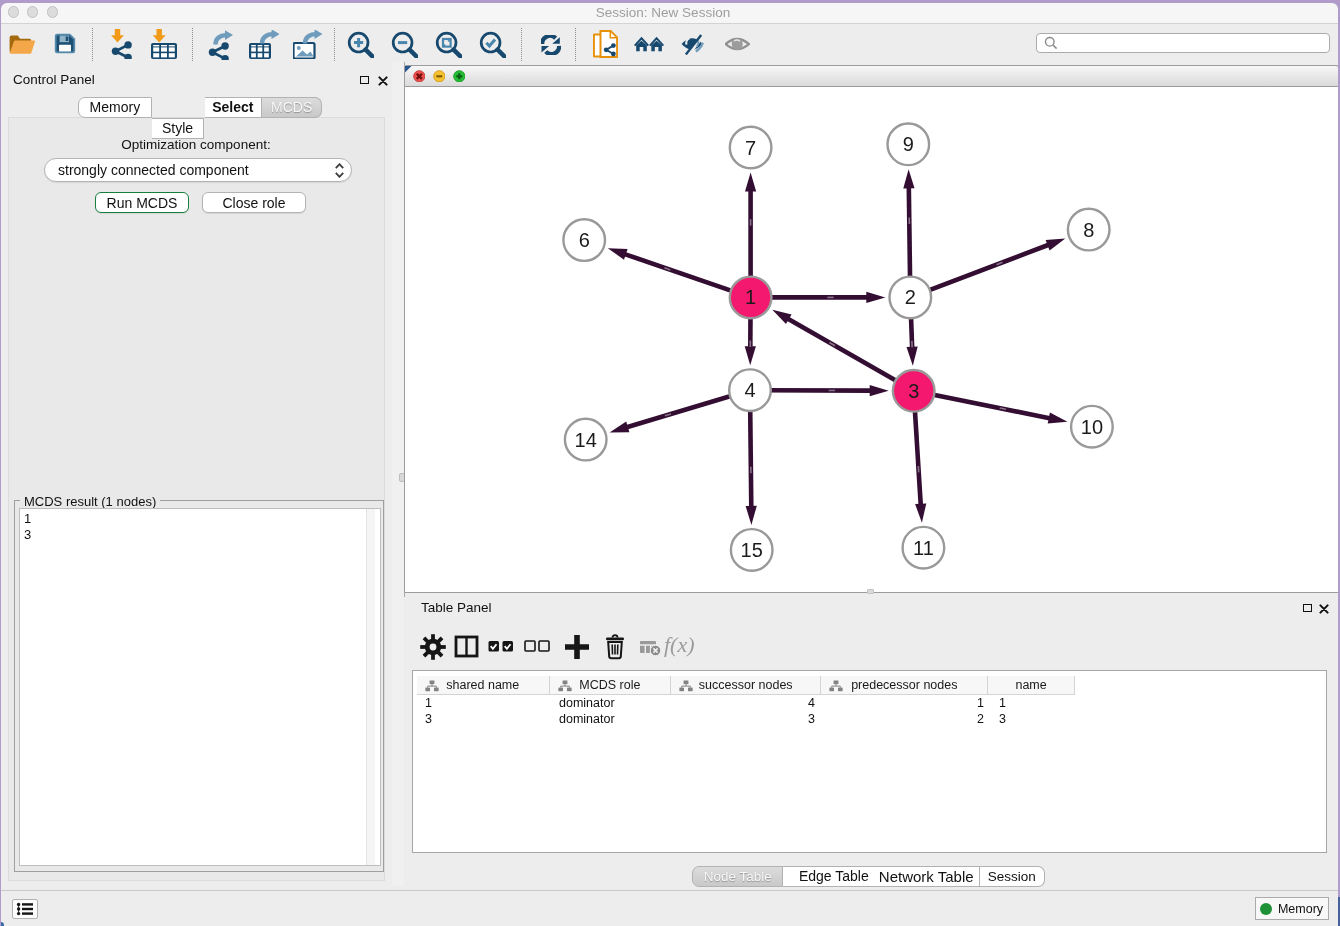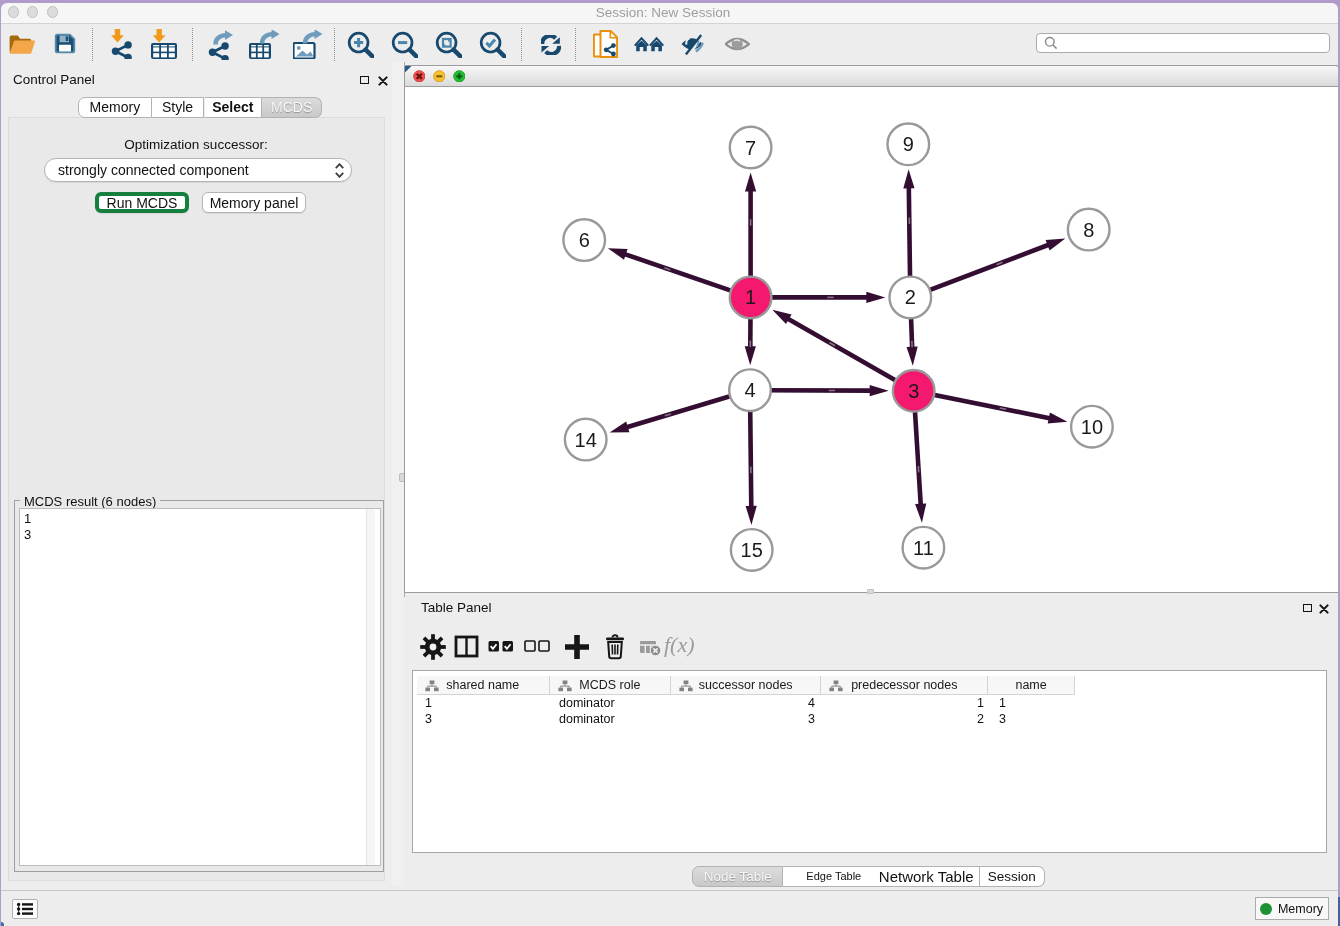--- a/index.html
+++ b/index.html
@@ -201,35 +201,35 @@
 <div style="position:absolute;left:13px;top:71.5px;font-size:13.5px;color:#111">Control Panel</div>
 <div class="winbtn-sq" style="left:360px;top:75.5px"></div>
 <div style="position:absolute;left:377.5px;top:75.5px">
       <svg width="10" height="10" viewBox="0 0 10 10">
         <path d="M1.4 1.4 L8.6 8.6 M8.6 1.4 L1.4 8.6" stroke="#111" stroke-width="2" stroke-linecap="round"></path>
       </svg>
     </div>
 <div style="position:absolute;left:8px;top:117px;width:377px;height:764px;background:#e9e9e9;border:1px solid #dcdcdc"></div>
 <div style="position:absolute;left:0;top:97px;width:392px;height:20.5px">
       <div class="tab " style="left:78.2px;width:73.4px;border-radius:7px 0 0 7px;border-left:1px solid #b2b2b2;">Memory</div>
-      <div class="tab " style="left:151.6px;width:52.9px;">Style</div>
+      <div class="tab " style="left:151.6px;width:52.9px;margin-top:21px;">Style</div>
       <div class="tab " style="left:204.5px;width:57.5px;font-weight:bold;">Select</div>
       <div class="tab tabsel" style="left:262px;width:60.4px;border-radius:0 7px 7px 0;">MCDS</div>
     </div>
-<div style="position:absolute;left:0;top:137px;width:392px;text-align:center;font-size:13.5px;color:#111">Optimization successor:</div>
+<div style="position:absolute;left:0;top:137px;width:392px;text-align:center;font-size:13.5px;color:#111">Optimization component:</div>
 <div style="position:absolute;left:44px;top:158px;width:308px;height:24px;background:#fff;border:1px solid #b4b4b4;border-radius:12px;display:flex;align-items:center;padding-left:13px;font-size:14px;color:#111;box-shadow:0 1px 1px rgba(0,0,0,0.08)">strongly connected component<div style="position:absolute;right:6px;top:3.5px">
         <svg width="11" height="15" viewBox="0 0 11 15">
           <path d="M1.8 5.2 L5.5 1.2 L9.2 5.2" fill="none" stroke="#3c3c3c" stroke-width="1.8"></path>
           <path d="M1.8 9.8 L5.5 13.8 L9.2 9.8" fill="none" stroke="#3c3c3c" stroke-width="1.8"></path>
         </svg>
       </div></div>
-<div style="position:absolute;left:95px;top:192px;width:94px;height:21px;background:#fff;border:4px solid #15803d;border-radius:6px;display:flex;align-items:center;justify-content:center;font-size:14px;color:#111;box-shadow:0 1px 1px rgba(0,0,0,0.08)">Run MCDS</div>
-<div style="position:absolute;left:202px;top:192px;width:104px;height:21px;background:#fff;border:1px solid #b4b4b4;border-radius:6px;display:flex;align-items:center;justify-content:center;font-size:14px;color:#111;box-shadow:0 1px 1px rgba(0,0,0,0.08)">Memory panel</div>
+<div style="position:absolute;left:95px;top:192px;width:94px;height:21px;background:#fff;border:1px solid #15803d;border-radius:6px;display:flex;align-items:center;justify-content:center;font-size:14px;color:#111;box-shadow:0 1px 1px rgba(0,0,0,0.08)">Run MCDS</div>
+<div style="position:absolute;left:202px;top:192px;width:104px;height:21px;background:#fff;border:1px solid #b4b4b4;border-radius:6px;display:flex;align-items:center;justify-content:center;font-size:14px;color:#111;box-shadow:0 1px 1px rgba(0,0,0,0.08)">Close role</div>
 <div style="position:absolute;left:14px;top:500px;width:370px;height:372px;border:1px solid #9f9f9f"></div>
-<div style="position:absolute;left:20px;top:493.5px;background:rgba(233,233,233,0.99);padding:0 4px;font-size:13px;color:#111;will-change:opacity">MCDS result (6 nodes)</div>
+<div style="position:absolute;left:20px;top:493.5px;background:rgba(233,233,233,0.99);padding:0 4px;font-size:13px;color:#111;will-change:opacity">MCDS result (1 nodes)</div>
 <div style="position:absolute;left:19px;top:508px;width:362px;height:358px;background:#fff;border:1px solid #bdbdbd"></div>
 <div style="position:absolute;left:366px;top:509px;width:9px;height:356px;background:#f5f5f5;border-left:1px solid #e3e3e3"></div>
 <div style="position:absolute;left:24px;top:511px;font-size:13px;line-height:16px;color:#111;will-change:opacity">1<br>3</div>
 <div style="position:absolute;left:392px;top:62px;width:12px;height:824px;background:#f0f0f0"></div>
 <div style="position:absolute;left:404px;top:62px;width:1px;height:824px;background:#a8a8a8"></div>
 <div style="position:absolute;left:398.5px;top:473px;width:6px;height:9px;background:#d9d9d9;border:1px solid #bdbdbd;border-radius:2px"></div>
 <div style="position:absolute;left:404px;top:65px;width:935px;height:527.5px;background:#fff;border:1px solid #9c9c9c;border-radius:3px 3px 0 0"></div>
 <div style="position:absolute;left:404px;top:65px;width:935px;height:22px;background:linear-gradient(#f7f7f7,#dadada);border:1px solid #9c9c9c;border-radius:3px 3px 0 0"></div>
 <svg class="abs" style="left:405px;top:65.5px" width="7" height="7">
       <path d="M0 0 h6.5 L0 6.5 z" fill="#2a568f"></path>
@@ -411,21 +411,21 @@
 <div class="cell" style="left:671px;top:696px;width:144px;text-align:right">4</div>
 <div class="cell" style="left:821px;top:696px;width:163px;text-align:right">1</div>
 <div class="cell" style="left:999px;top:696px">1</div>
 <div class="cell" style="left:425px;top:712px">3</div>
 <div class="cell" style="left:559px;top:712px">dominator</div>
 <div class="cell" style="left:671px;top:712px;width:144px;text-align:right">3</div>
 <div class="cell" style="left:821px;top:712px;width:163px;text-align:right">2</div>
 <div class="cell" style="left:999px;top:712px">3</div>
 <div style="position:absolute;left:0;top:865.5px;width:1340px;height:21px">
       <div class="tab tabsel" style="left:692.1px;width:91.2px;font-size:13.5px;border-radius:7px 0 0 7px;border-left:1px solid #b2b2b2;">Node Table</div>
-      <div class="tab " style="left:783.3px;width:102px;font-size:11px;">Edge Table</div>
+      <div class="tab " style="left:783.3px;width:102px;font-size:14px;">Edge Table</div>
       <div class="tab " style="left:873.4px;width:106.7px;font-size:15px;">Network Table</div>
       <div class="tab " style="left:980.1px;width:64.5px;font-size:13.5px;border-radius:0 7px 7px 0;">Session</div>
     </div>
 <div style="position:absolute;left:0;top:890px;width:1340px;height:1px;background:#c9c9c9"></div>
 <div style="position:absolute;left:12px;top:898.5px;width:26px;height:20.5px;background:#fdfdfd;border:1px solid #b2b2b2;border-radius:2px;display:flex;align-items:center;justify-content:center">
       <svg width="18" height="14" viewBox="0 0 18 14">
         <circle cx="2.6" cy="2.4" r="1.7" fill="#161616"></circle>
         <circle cx="2.6" cy="7" r="1.7" fill="#161616"></circle>
         <circle cx="2.6" cy="11.6" r="1.7" fill="#161616"></circle>
         <path d="M2.6 2.4 v9.2" stroke="#161616" stroke-width="0.9"></path>

